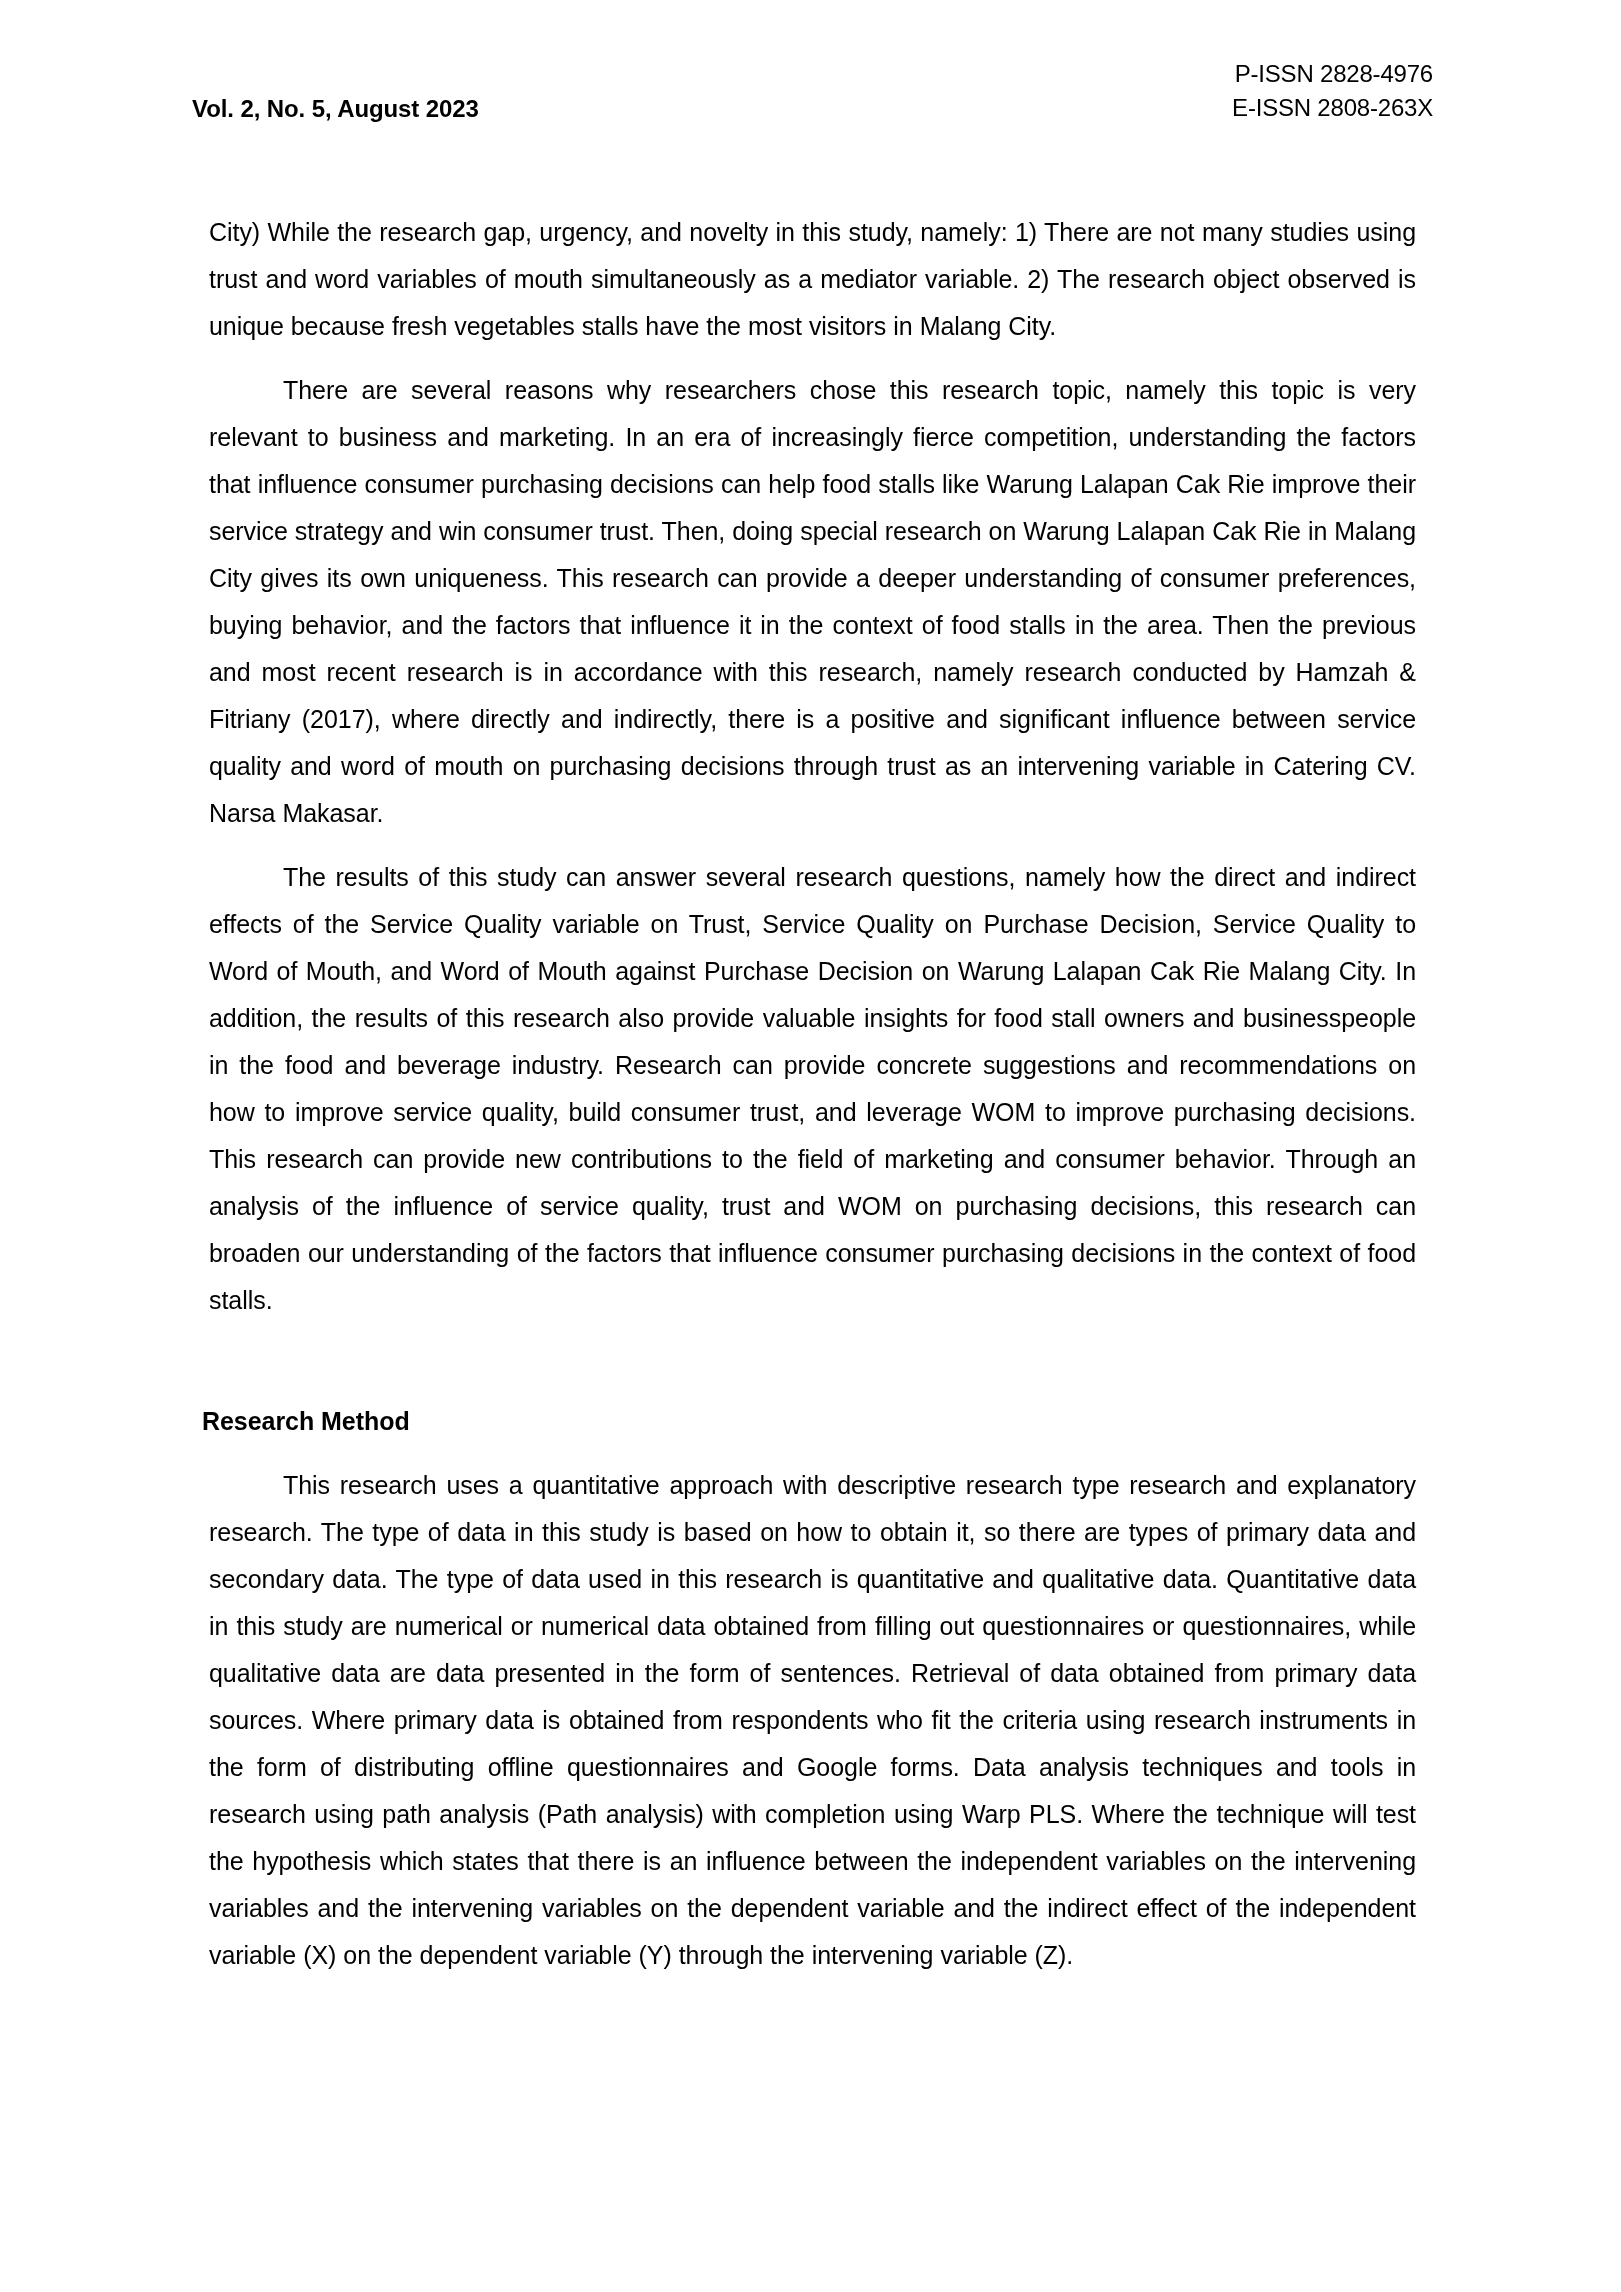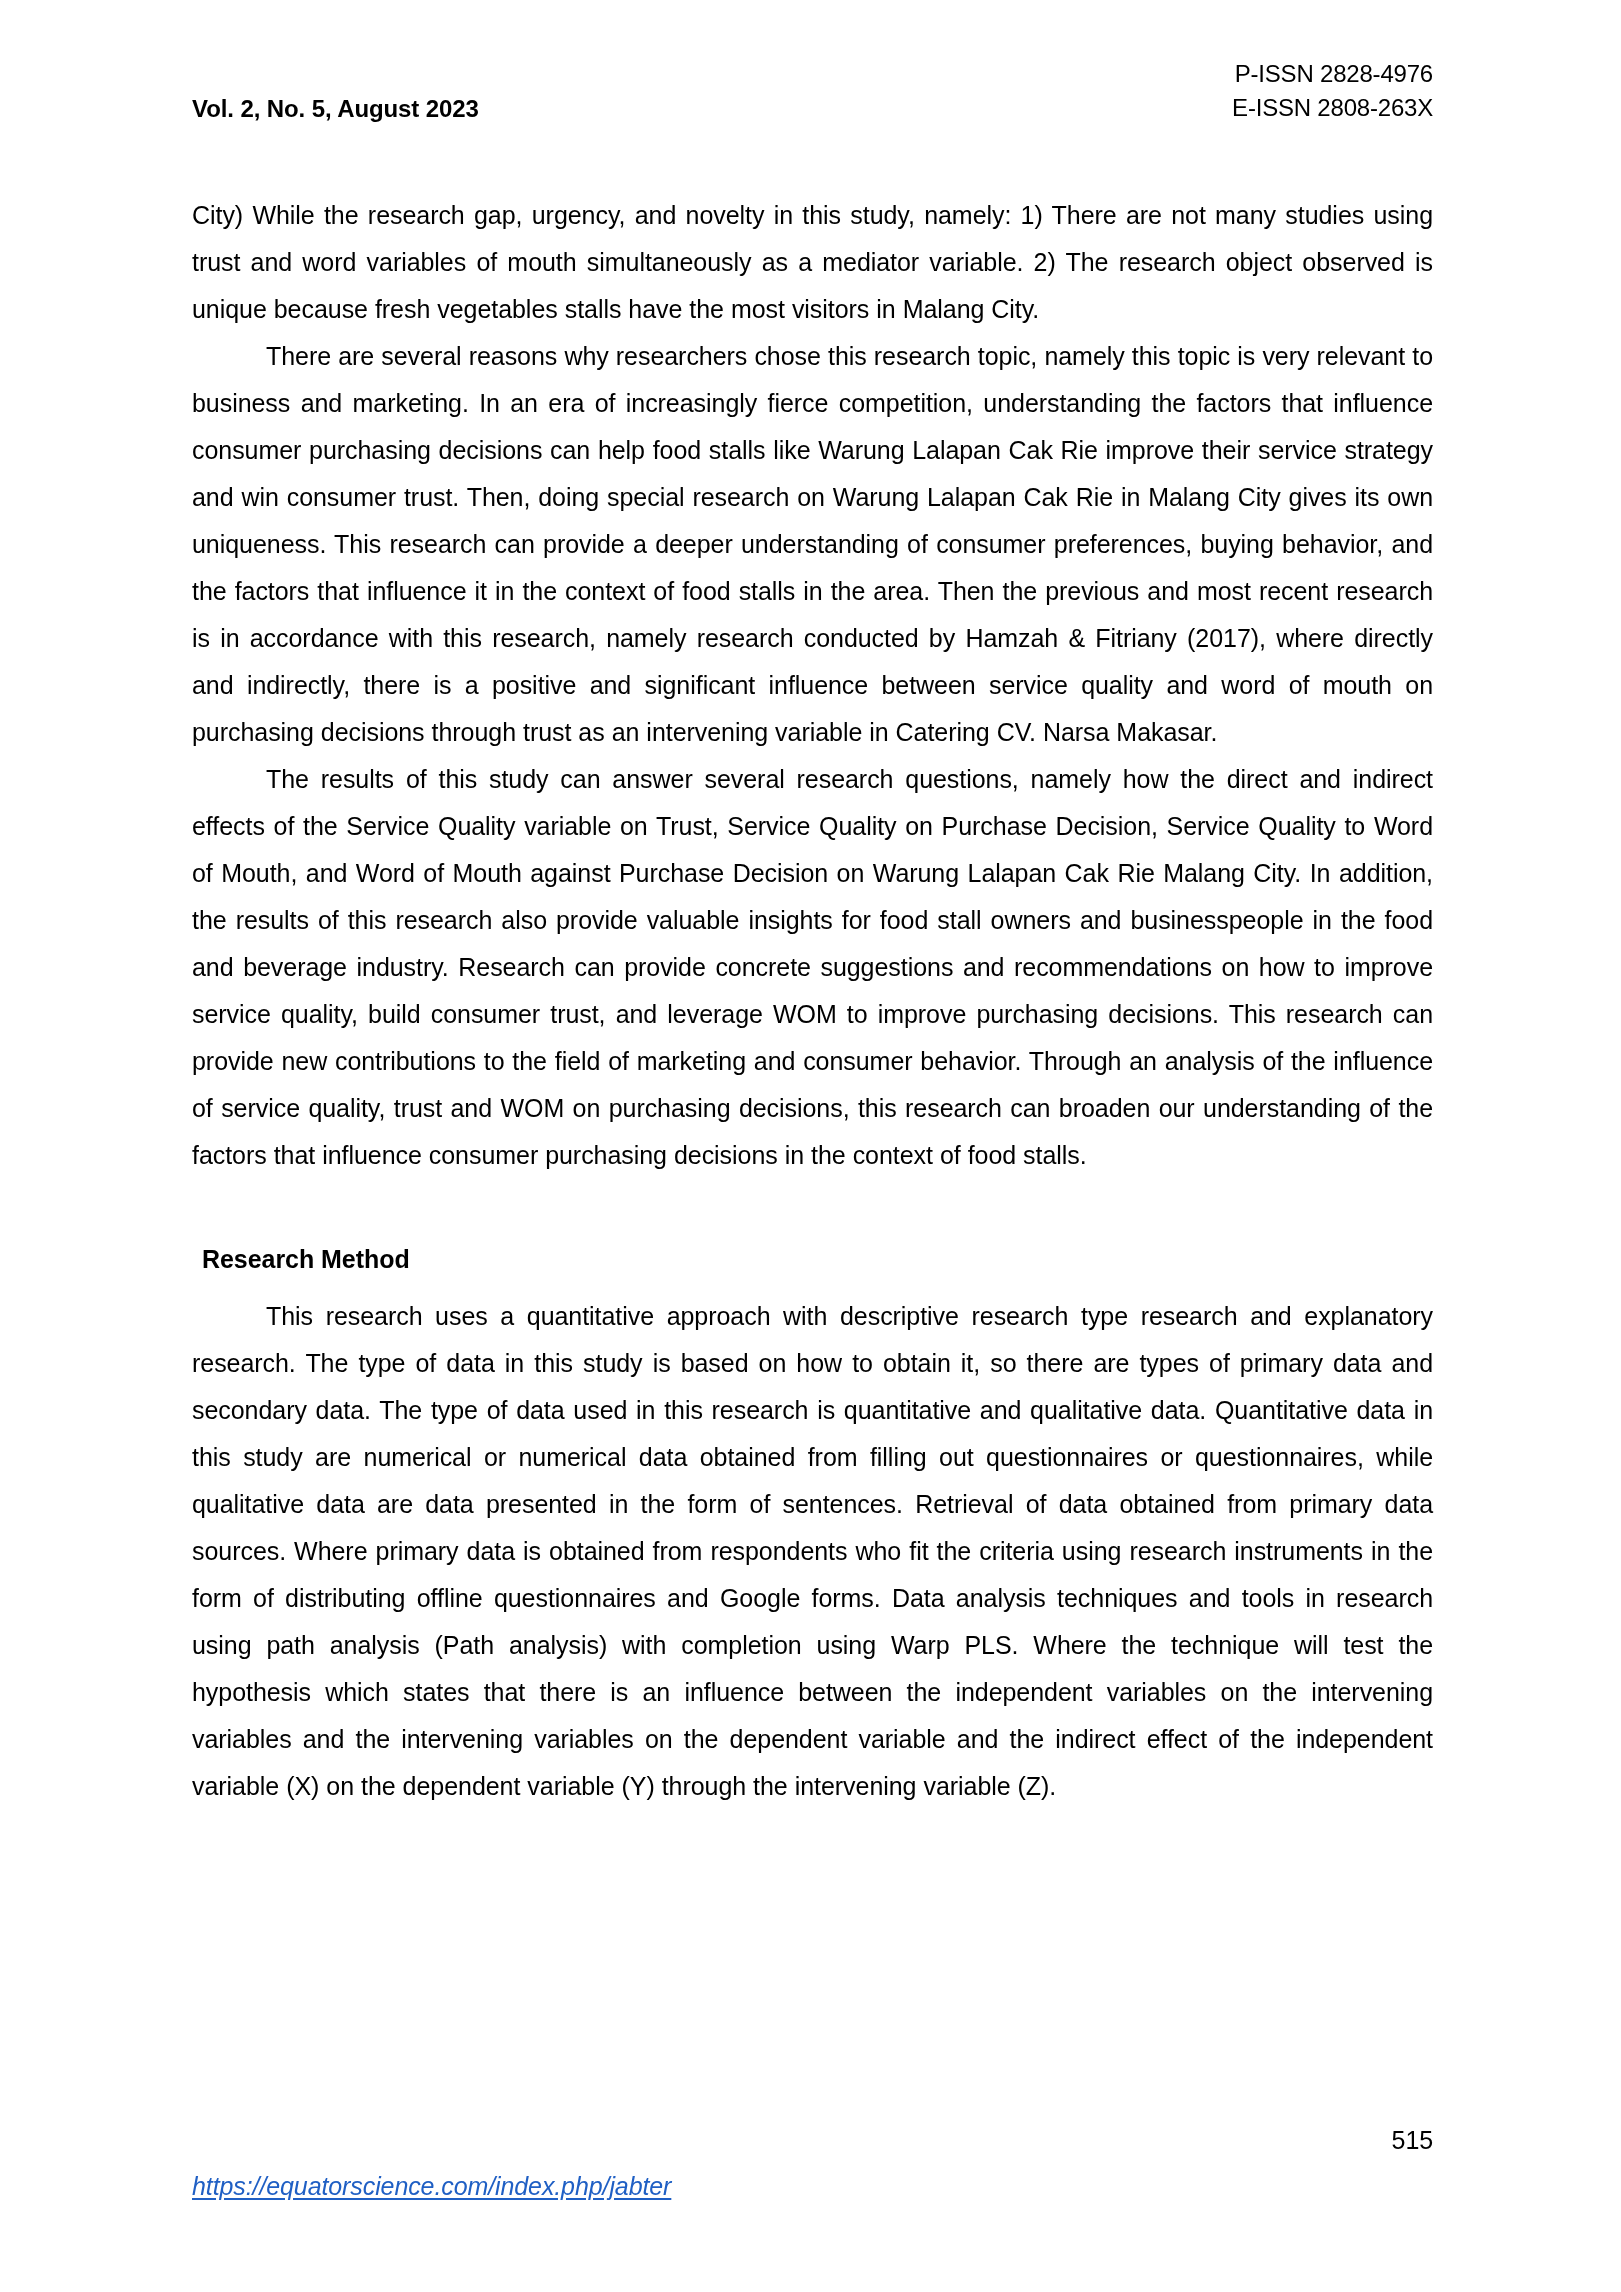--- a/index.html
+++ b/index.html
@@ -48,21 +48,21 @@
   }
 
   
   .body-block {
     position: absolute;
     left: 192px;
     top: 192px;
     width: 1241px;
   }
   p.para {
-    margin: 0;
+    margin: 17px;
     text-align: justify;
     text-justify: inter-word;
     font-size: 25px;
     line-height: 47px;
     letter-spacing: -0.05px;
     word-spacing: 0.1px;
   }
   p.para.indent {
     text-indent: 74px;
   }
@@ -124,19 +124,15 @@
     <p class="para indent">The results of this study can answer several research questions, namely how the direct and indirect effects of the Service Quality variable on Trust, Service Quality on Purchase Decision, Service Quality to Word of Mouth, and Word of Mouth against Purchase Decision on Warung Lalapan Cak Rie Malang City. In addition, the results of this research also provide valuable insights for food stall owners and businesspeople in the food and beverage industry. Research can provide concrete suggestions and recommendations on how to improve service quality, build consumer trust, and leverage WOM to improve purchasing decisions. This research can provide new contributions to the field of marketing and consumer behavior. Through an analysis of the influence of service quality, trust and WOM on purchasing decisions, this research can broaden our understanding of the factors that influence consumer purchasing decisions in the context of food stalls.</p>
 
     <div class="spacer-line"></div>
 
     <h2 class="section-heading">Research Method</h2>
 
     <p class="para indent">This research uses a quantitative approach with descriptive research type research and explanatory research. The type of data in this study is based on how to obtain it, so there are types of primary data and secondary data. The type of data used in this research is quantitative and qualitative data. Quantitative data in this study are numerical or numerical data obtained from filling out questionnaires or questionnaires, while qualitative data are data presented in the form of sentences. Retrieval of data obtained from primary data sources. Where primary data is obtained from respondents who fit the criteria using research instruments in the form of distributing offline questionnaires and Google forms. Data analysis techniques and tools in research using path analysis (Path analysis) with completion using Warp PLS. Where the technique will test the hypothesis which states that there is an influence between the independent variables on the intervening variables and the intervening variables on the dependent variable and the indirect effect of the independent variable (X) on the dependent variable (Y) through the intervening variable (Z).</p>
 
   </div>
 
-  <div class="page-footer">
-    <div class="footer-pageno">515</div>
-    <a class="footer-link">https://equatorscience.com/index.php/jabter</a>
-  </div>
 
 </div>
 
 
 </body></html>

